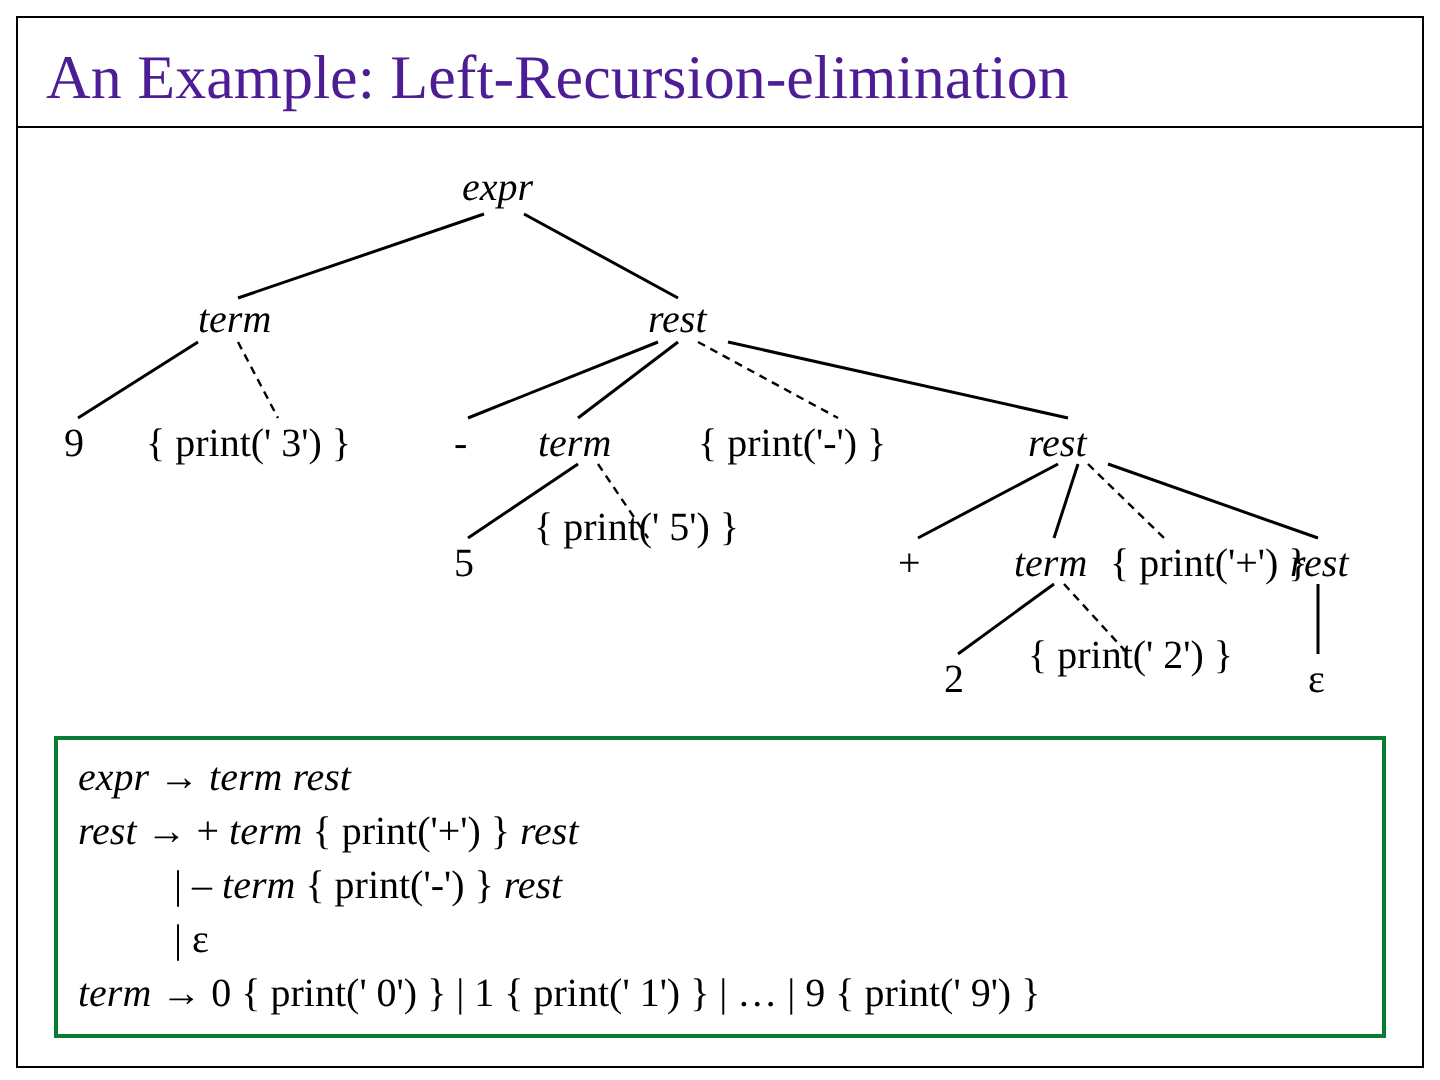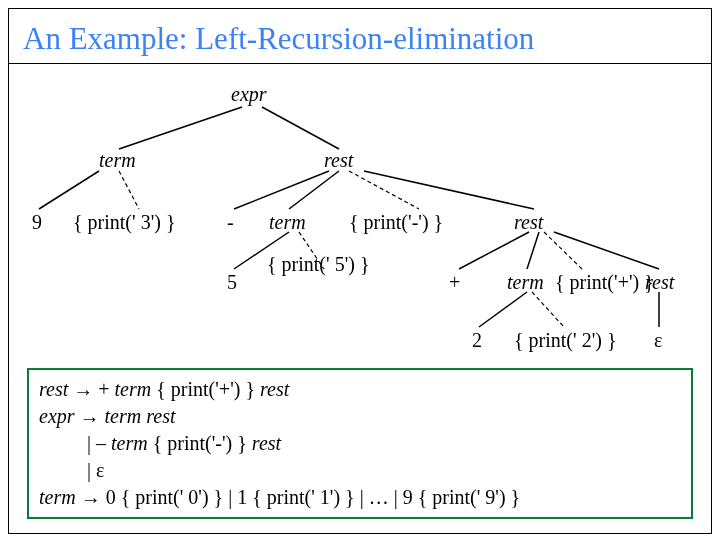--- a/index.html
+++ b/index.html
@@ -1,17 +1,17 @@
 <!DOCTYPE html>
 <html><head>
 <meta charset="utf-8">
 <style>
 body{margin:0;font-family:"Times New Roman",serif;background:#fff;width:720px;height:540px;position:relative}
 .frame{position:absolute;left:8px;top:8px;right:8px;height:524px;border:1px solid #000}
-.title{font-size:31px;padding:12px 14px 6px;color:#3b82f6}
+.title{font-size:31px;padding:12px 14px 6px;color:#4c1d95}
 .hr{border-top:1px solid #000;margin:0 0 0 0}
 .node{position:absolute;font-size:20px;white-space:nowrap}
 .it{font-style:italic}
 svg{position:absolute;left:0;top:0}
 .gram{position:absolute;left:18px;right:18px;bottom:14px;border:2px solid #0a7a34;padding:6px 10px;font-size:20px;line-height:1.35}
 .gram .it{font-style:italic}
 </style>
 </head>
 <body>
 
@@ -55,29 +55,29 @@
   <div class="node it" style="left:505px;top:202px">rest</div>
 
   <div class="node" style="left:218px;top:262px">5</div>
   <div class="node" style="left:258px;top:244px">{ print(' 5') }</div>
   <div class="node" style="left:440px;top:262px">+</div>
   <div class="node it" style="left:498px;top:262px">term</div>
   <div class="node" style="left:546px;top:262px">{ print('+') }</div>
   <div class="node it" style="left:636px;top:262px">rest</div>
 
   <div class="node" style="left:463px;top:320px">2</div>
-  <div class="node" style="left:505px;top:320px">{ print(' 2') }</div>
+  <div class="node" style="left:505px;top:308px">{ print(' 2') }</div>
   <div class="node" style="left:645px;top:320px">ε</div>
 
   <div class="gram">
     <div>
-      <span class="it">rest</span><span> → + </span><span class="it">term</span><span>  { print('+') } </span><span class="it">rest</span>
+      <span class="it">expr</span><span> → </span><span class="it">term rest</span>
     </div>
     <div>
-      <span class="it">expr</span><span> → </span><span class="it">term rest</span>
+      <span class="it">rest</span><span> → + </span><span class="it">term</span><span>  { print('+') } </span><span class="it">rest</span>
     </div>
     <div style="padding-left:48px">
       <span>|   – </span><span class="it">term</span><span>  { print('-') } </span><span class="it">rest</span>
     </div>
     <div style="padding-left:48px">
       <span>|   ε</span>
     </div>
     <div>
       <span class="it">term</span><span> → 0 { print(' 0') }  |   1  { print(' 1') }  |  … | 9  { print(' 9') }</span>
     </div>

